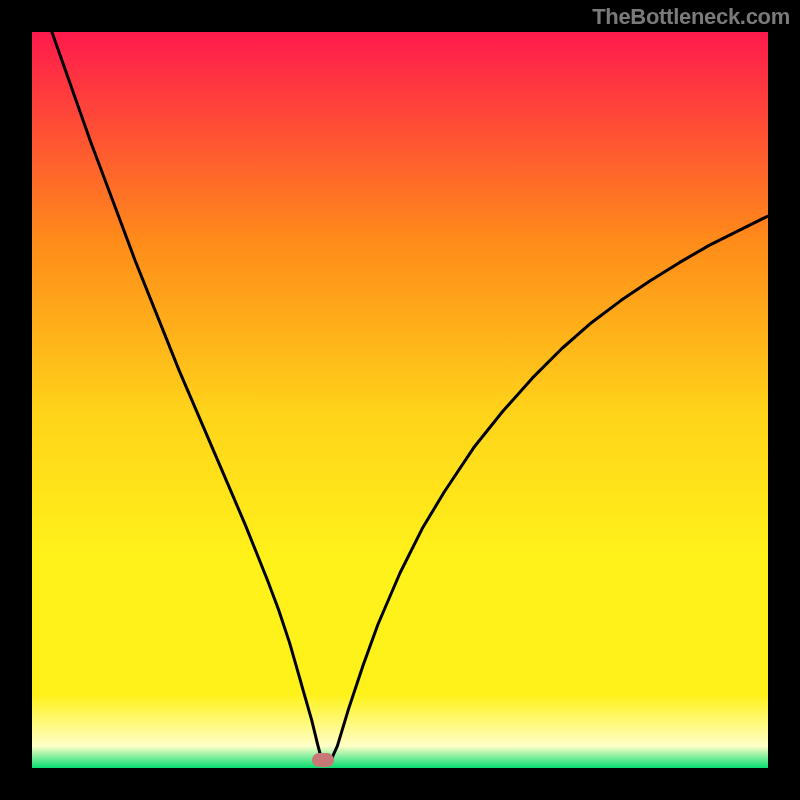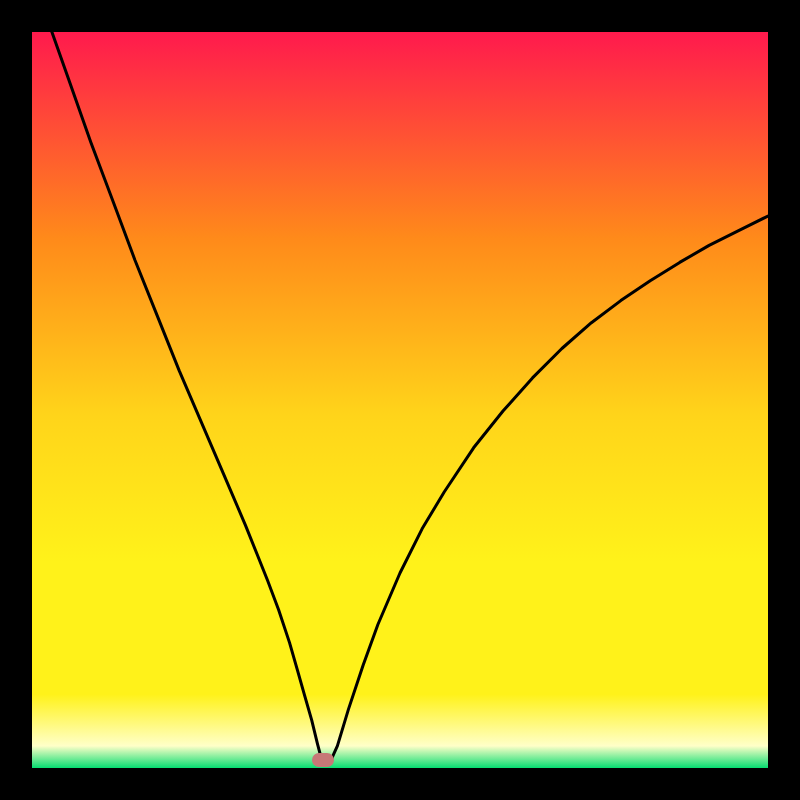--- a/index.html
+++ b/index.html
@@ -37,20 +37,21 @@
     height: 14px;
     border-radius: 7px;
     z-index: 15;
   }
 </style>
 </head>
 <body>
 
 <div class="wrap">
 
+  <div class="watermark">TheBottleneck.com</div>
 
   <svg id="chart-svg" width="800" height="800" viewBox="0 0 800 800">
     <defs>
       <linearGradient id="bg" x1="0" y1="0" x2="0" y2="1">
         <stop id="g0" offset="0%" stop-color="#ff1a4d"></stop>
         <stop id="g1" offset="28%" stop-color="#ff8a1a"></stop>
         <stop id="g2" offset="52%" stop-color="#ffd41a"></stop>
         <stop id="g3" offset="72%" stop-color="#fff21a"></stop>
         <stop id="g4" offset="90%" stop-color="#fff21a"></stop>
         <stop id="g5" offset="97%" stop-color="#ffffc8"></stop>

